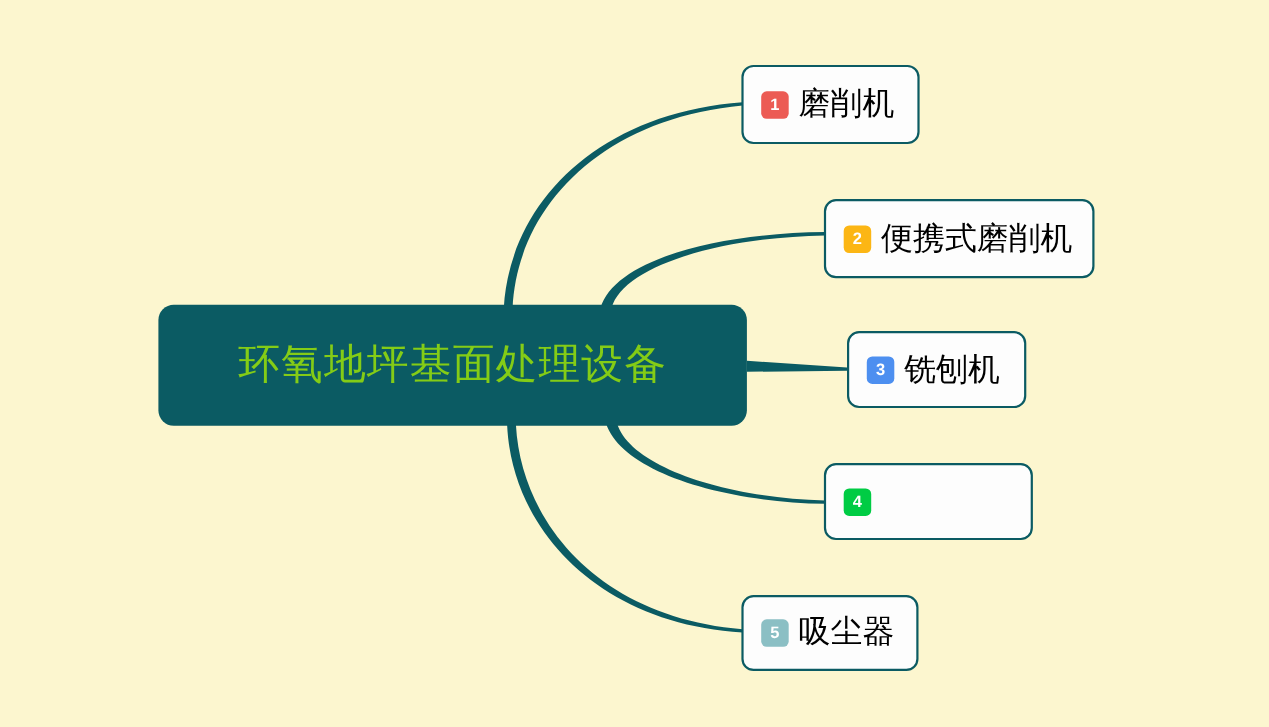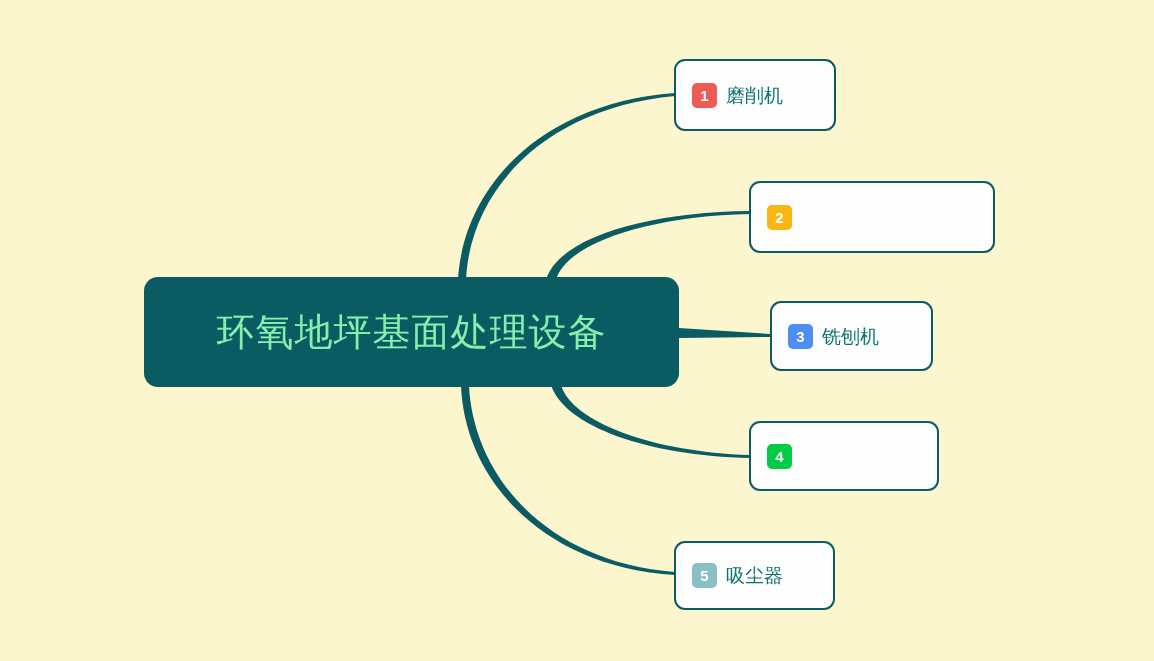--- a/index.html
+++ b/index.html
@@ -69,22 +69,22 @@
     height: 25px;
     border-radius: 5px;
     color: #ffffff;
     font-size: 15px;
     font-weight: bold;
     line-height: 1;
     flex: none;
     margin-right: 9px;
   }
   .leaf-label {
-    color: #0f766e;
-    font-size: 19px;
+    color: #000000;
+    font-size: 29px;
     line-height: 1;
     white-space: nowrap;
   }
 
   
   #leaf-1 { left: 674px; top: 59px;  width: 162px; height: 72px; }
   #leaf-2 { left: 749px; top: 181px; width: 246px; height: 72px; }
   #leaf-3 { left: 770px; top: 301px; width: 163px; height: 70px; }
   #leaf-4 { left: 749px; top: 421px; width: 190px; height: 70px; }
   #leaf-5 { left: 674px; top: 541px; width: 161px; height: 69px; }
@@ -119,30 +119,31 @@
                C 648,456 564,426 551,385 Z"></path>
 
       <path d="M 469,386
                C 474,478 548,562 675,572
                L 675,575
                C 543,567 465,480 461,386 Z"></path>
     </g>
   </svg>
 
   <div id="root-node" style="background: rgb(11, 91, 99);">
-    <span class="root-label" style="color: #86efac;">环氧地坪基面处理设备</span>
+    <span class="root-label" style="color: #84cc16;">环氧地坪基面处理设备</span>
   </div>
 
   <div class="leaf" id="leaf-1" style="border-color: rgb(11, 91, 99);">
     <span class="badge" style="background-color: rgb(236, 91, 84);">1</span>
     <span class="leaf-label">磨削机</span>
   </div>
 
   <div class="leaf" id="leaf-2" style="border-color: rgb(11, 91, 99);">
     <span class="badge" style="background-color: rgb(252, 182, 20);">2</span>
+    <span class="leaf-label">便携式磨削机</span>
   </div>
 
   <div class="leaf" id="leaf-3" style="border-color: rgb(11, 91, 99);">
     <span class="badge" style="background-color: rgb(77, 143, 240);">3</span>
     <span class="leaf-label">铣刨机</span>
   </div>
 
   <div class="leaf" id="leaf-4" style="border-color: rgb(11, 91, 99);">
     <span class="badge" style="background-color: rgb(0, 204, 68);">4</span>
   </div>

